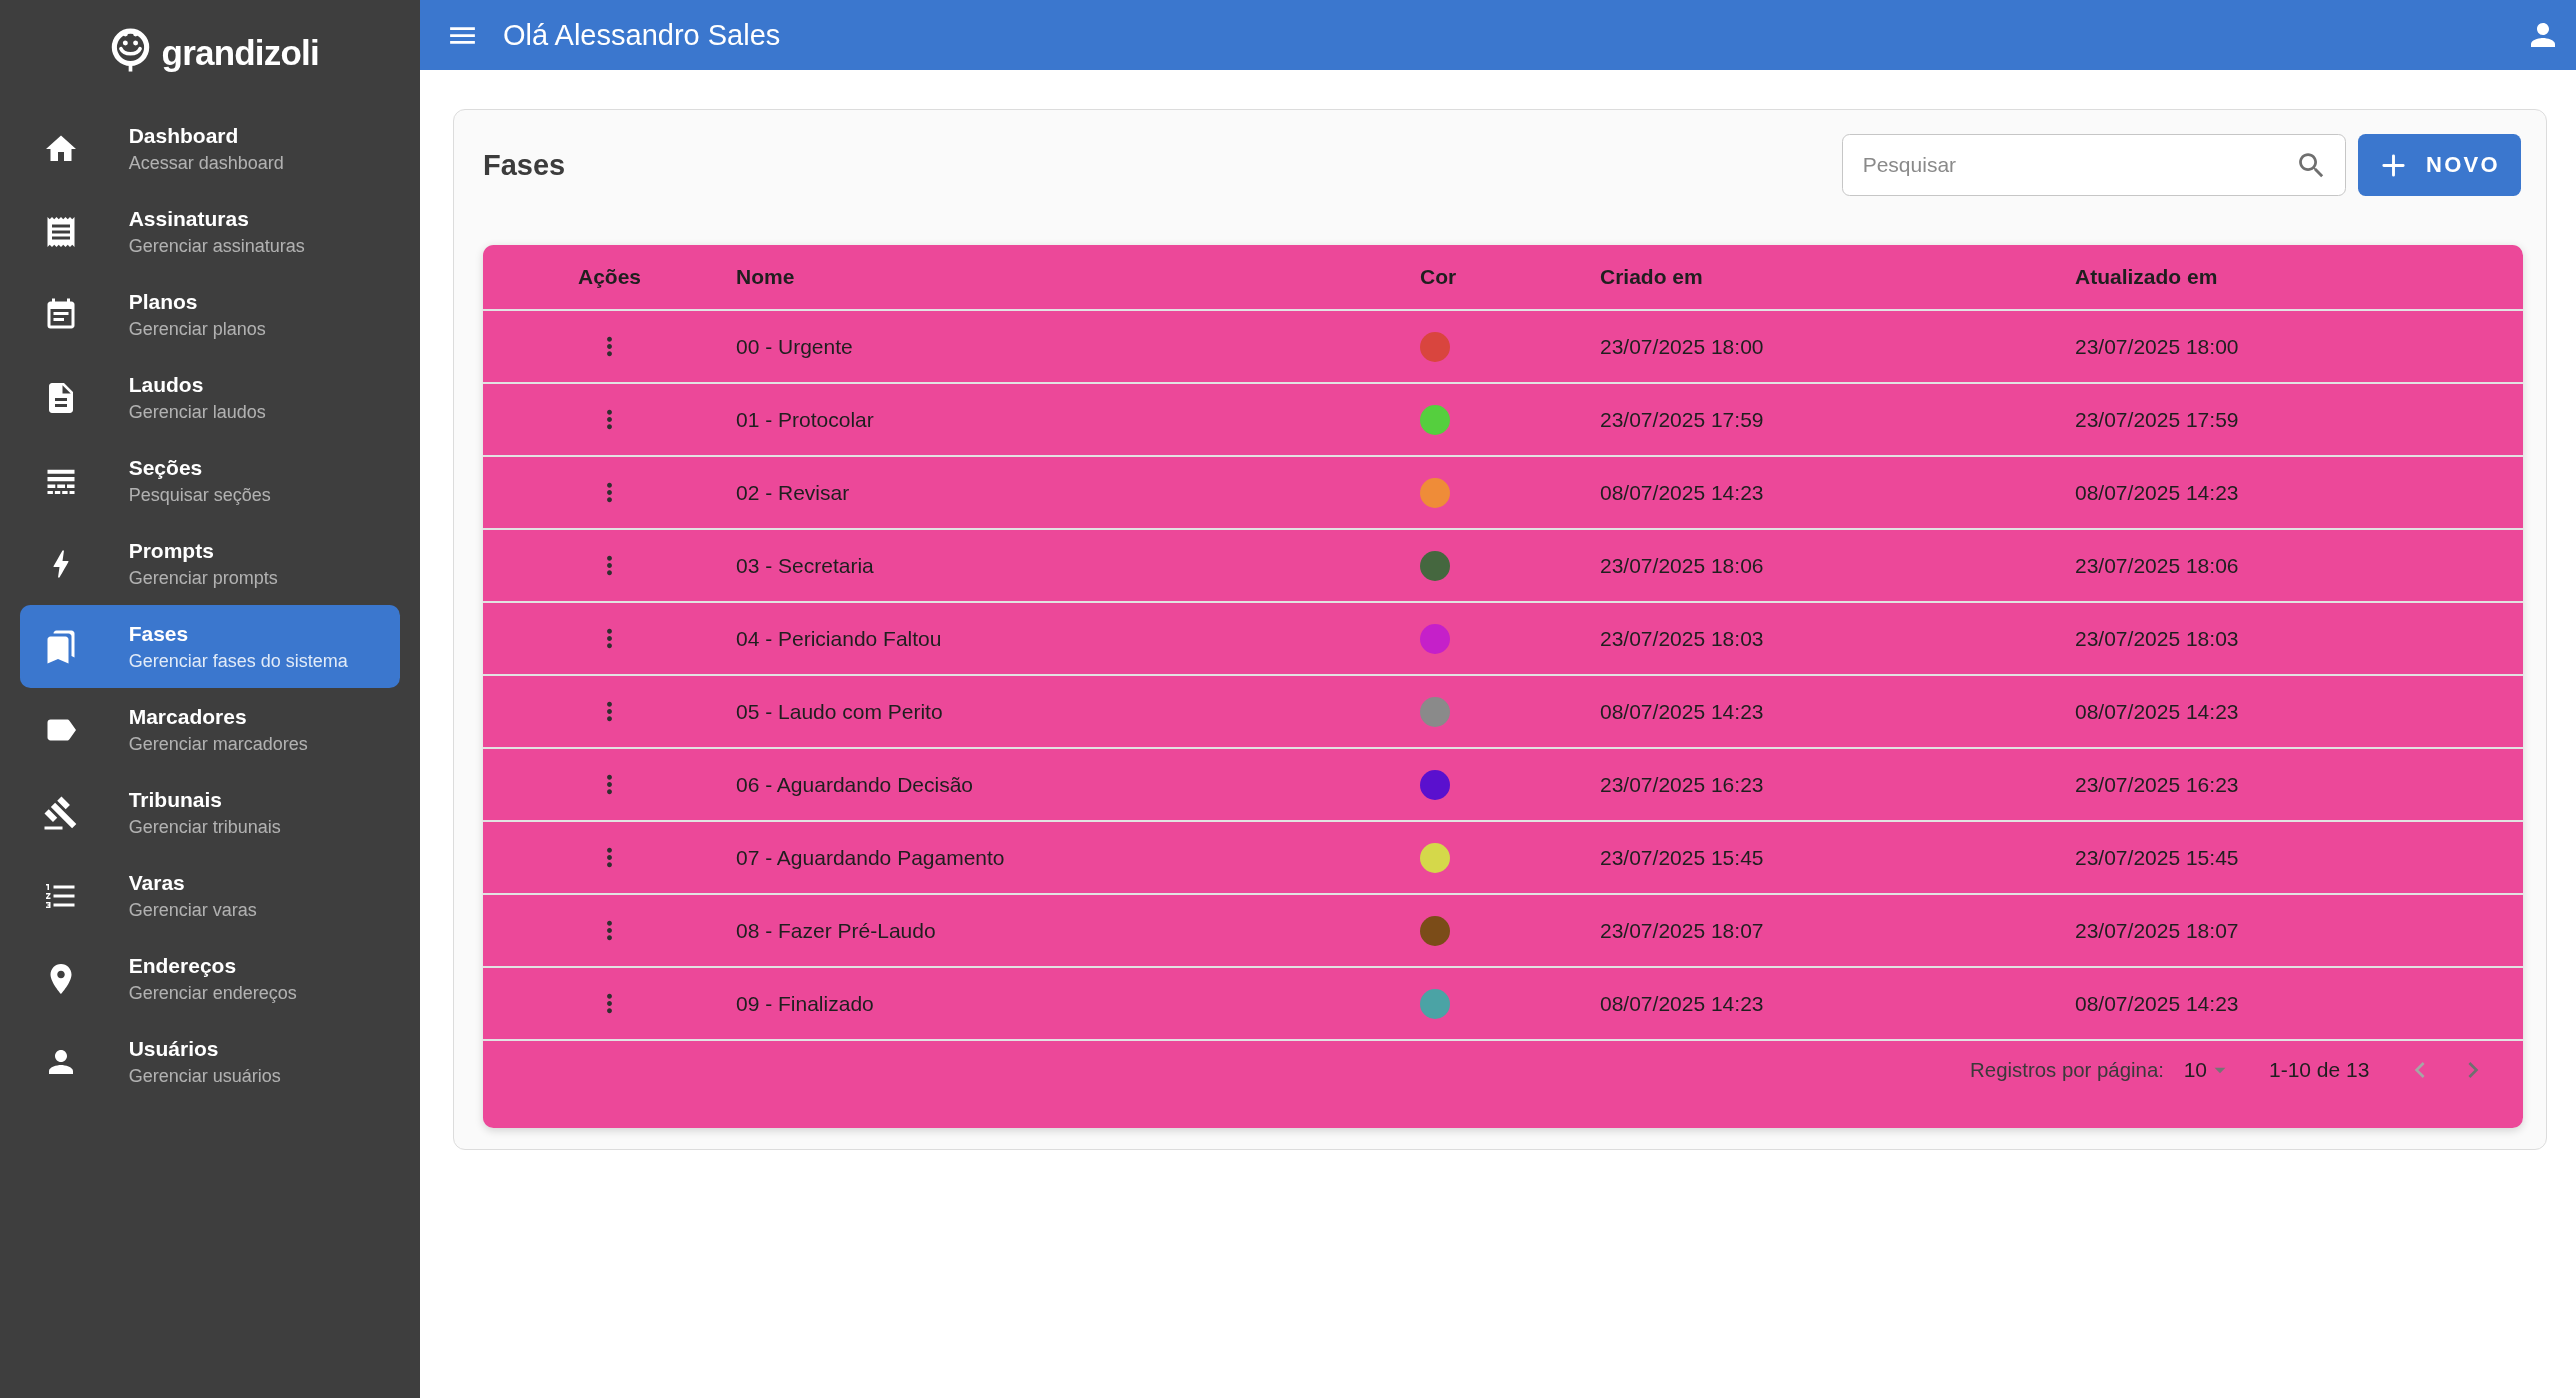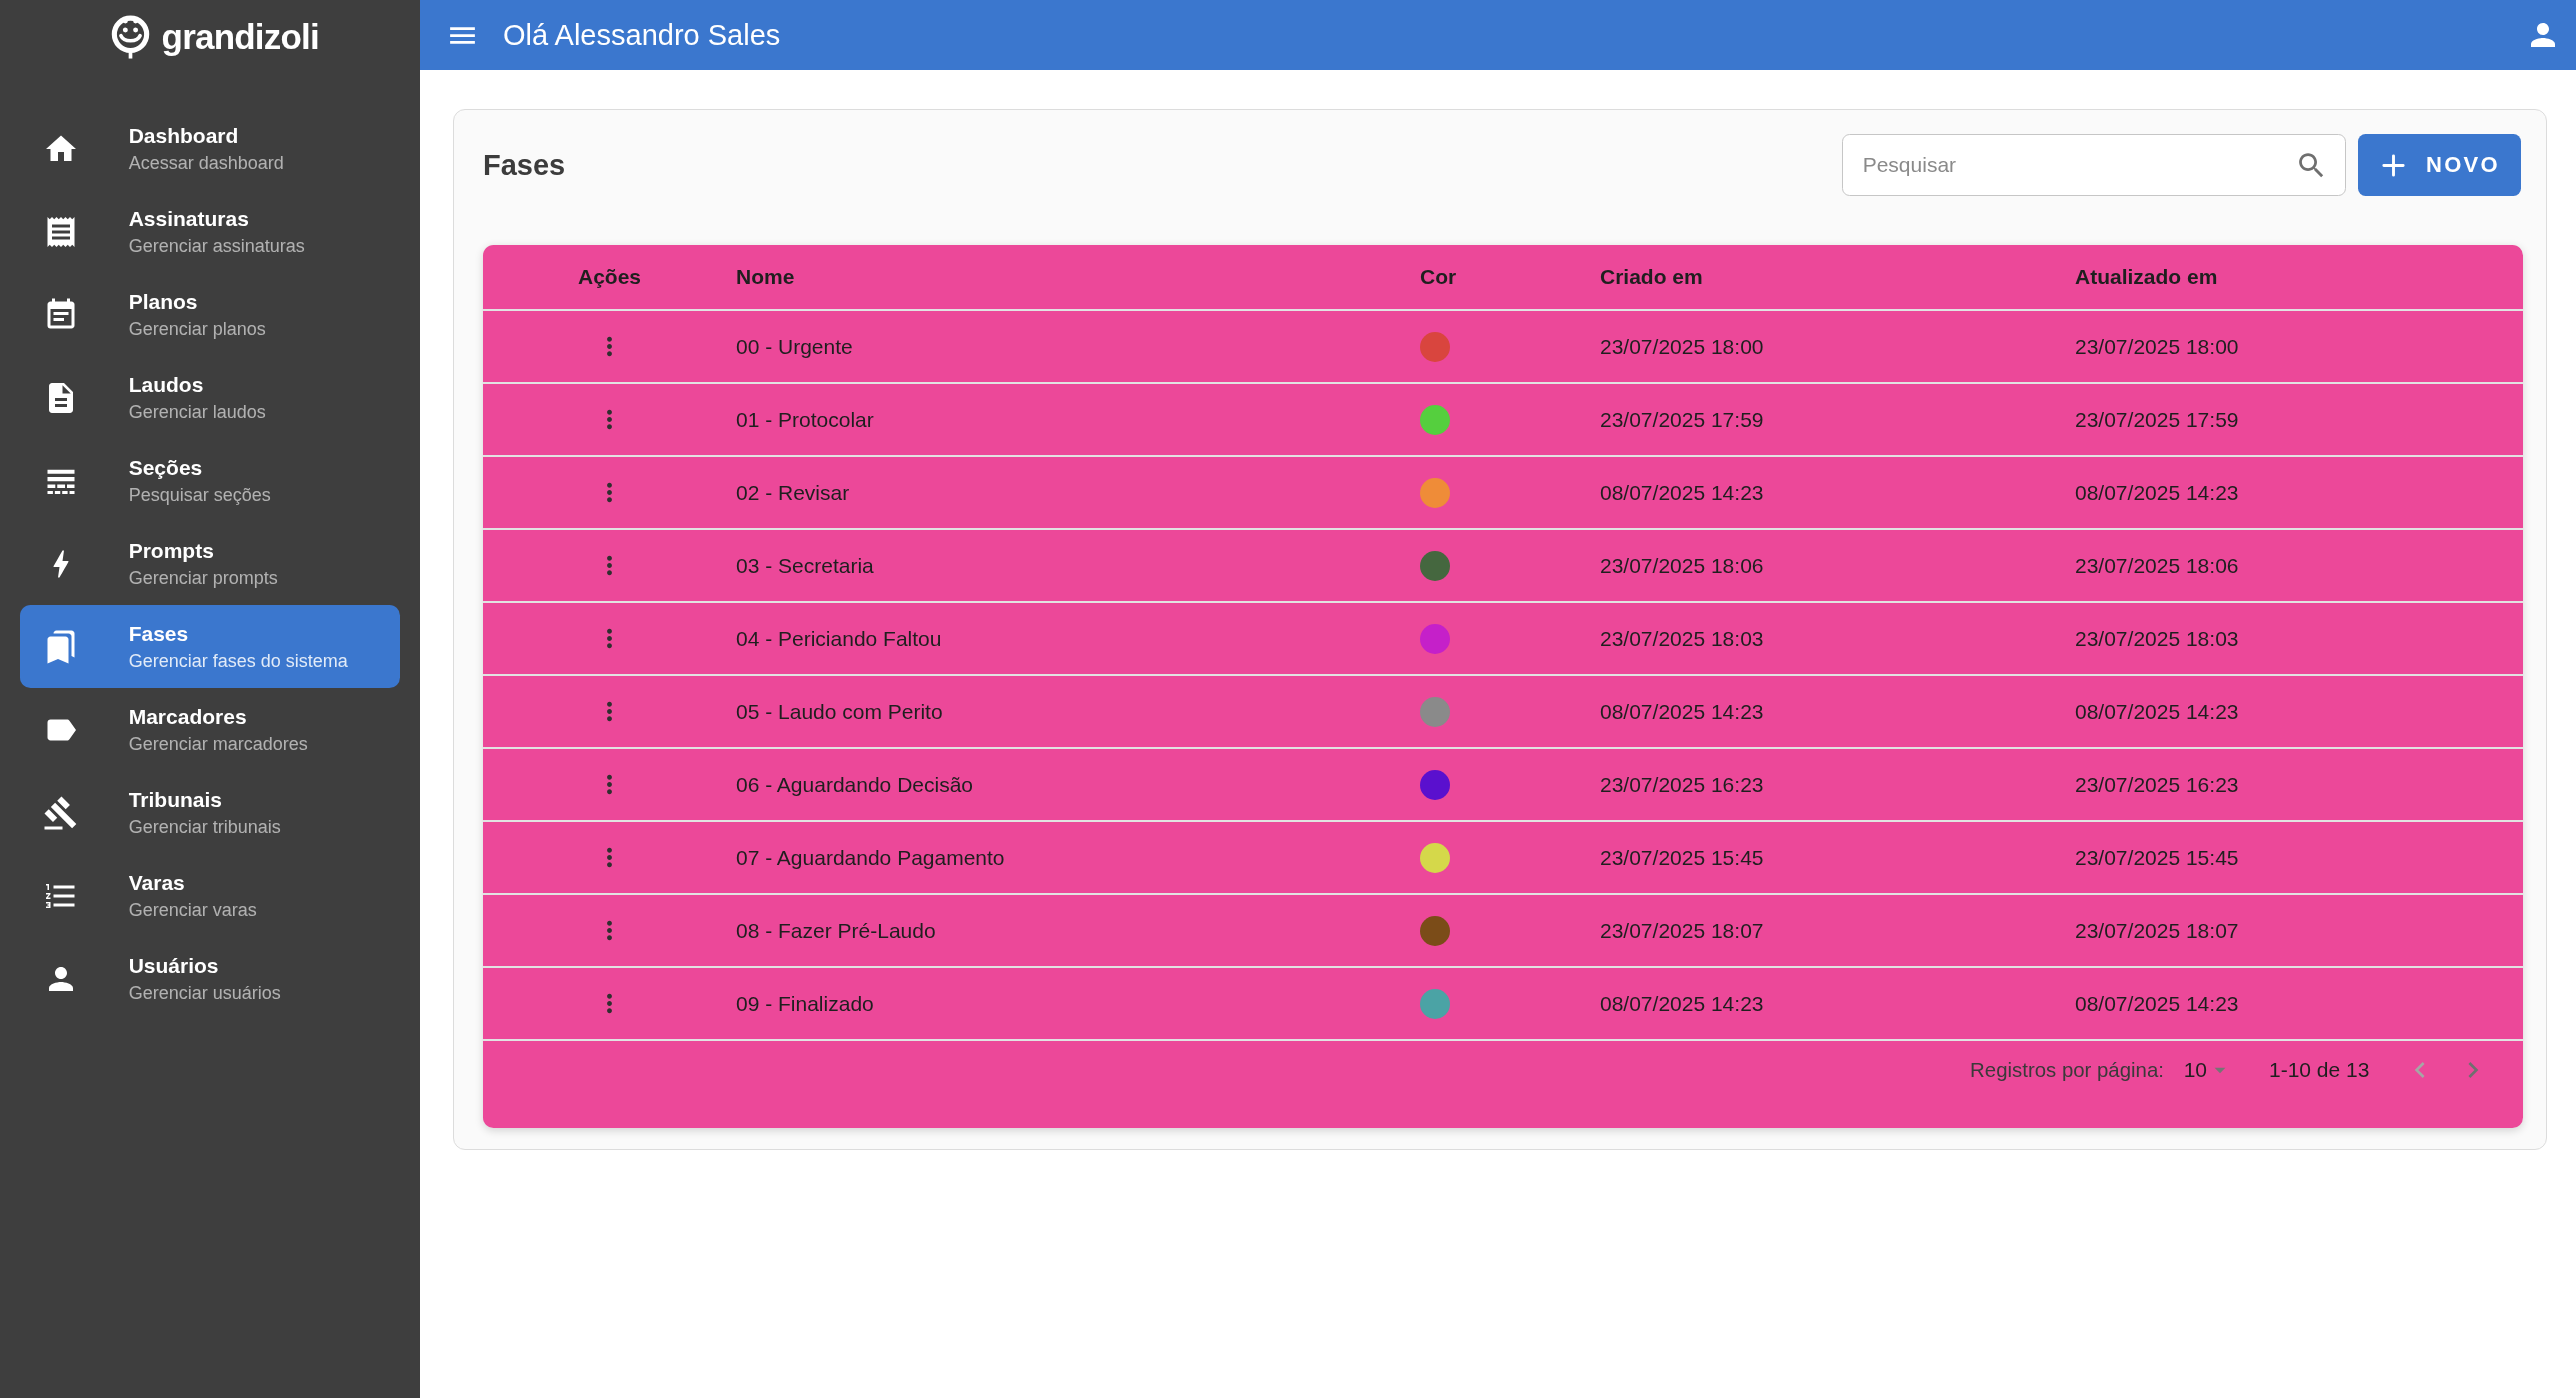--- a/index.html
+++ b/index.html
@@ -2,21 +2,21 @@
 <html style="font-size:12px"><head>
 <meta charset="utf-8">
 <style>
   * { margin:0; padding:0; box-sizing:border-box; }
   html,body { background:#ffffff; }
   body { font-family:"Liberation Sans","DejaVu Sans",sans-serif; }
   .screen { position:relative; width:2576px; height:1398px; background:#ffffff; overflow:hidden; }
 
   
   .sidebar { position:absolute; left:0; top:0; width:420px; height:1398px; background:var(--sidebar-bg,#3E3E3E); }
-  .logo-row { height:73px; display:flex; align-items:center; padding-left:107px; }
+  .logo-row { height:73px; display:flex; align-items:flex-end; padding-left:107px; }
   .logo-icon { width:47px; height:47px; display:flex; }
   .logo-icon svg { width:47px; height:47px; }
   .logo-text { color:#fff; font-size:35px; font-weight:700; letter-spacing:-0.8px; margin-left:7.6px; }
   .menu { position:absolute; top:107px; left:0; right:0; }
   .s-item { height:83px; margin:0 19.7px; border-radius:10.6px; display:flex; align-items:center; cursor:pointer; }
   .s-item.active { background:var(--accent,#3B77CE); }
   .s-icon { width:36px; height:36px; margin-left:23px; flex:0 0 36px; color:#fff; }
   .s-icon svg { width:36px; height:36px; fill:currentColor; }
   .s-text { margin-left:50px; }
   .s-title { font-size:21px; font-weight:700; color:#fff; line-height:27px; }
@@ -178,20 +178,29 @@
             <div class="s-sub">Gerenciar tribunais</div>
           </div>
         </div>
         <div class="s-item">
           <span class="s-icon"><svg viewBox="0 0 24 24">
               <path d="M2 17h2v.5H3v1h1v.5H2v1h3v-4H2v1zm1-9h1V4H2v1h1v3zm-1 3h1.8L2 13.1v.9h3v-1H3.2L5 10.9V10H2v1zm5-6v2h14V5H7zm0 14h14v-2H7v2zm0-6h14v-2H7v2z"></path>
             </svg></span>
           <div class="s-text">
             <div class="s-title">Varas</div>
             <div class="s-sub">Gerenciar varas</div>
+          </div>
+        </div>
+        <div class="s-item">
+          <span class="s-icon"><svg viewBox="0 0 24 24">
+              <path d="M12 2C8.13 2 5 5.13 5 9c0 5.25 7 13 7 13s7-7.75 7-13c0-3.87-3.13-7-7-7zm0 9.5c-1.38 0-2.5-1.12-2.5-2.5s1.12-2.5 2.5-2.5 2.5 1.12 2.5 2.5-1.12 2.5-2.5 2.5z"></path>
+            </svg></span>
+          <div class="s-text">
+            <div class="s-title">Endereços</div>
+            <div class="s-sub">Gerenciar endereços</div>
           </div>
         </div>
         <div class="s-item">
           <span class="s-icon"><svg viewBox="0 0 24 24">
               <path d="M12 12c2.21 0 4-1.79 4-4s-1.79-4-4-4-4 1.79-4 4 1.79 4 4 4zm0 2c-2.67 0-8 1.34-8 4v2h16v-2c0-2.66-5.33-4-8-4z"></path>
             </svg></span>
           <div class="s-text">
             <div class="s-title">Usuários</div>
             <div class="s-sub">Gerenciar usuários</div>
           </div>

